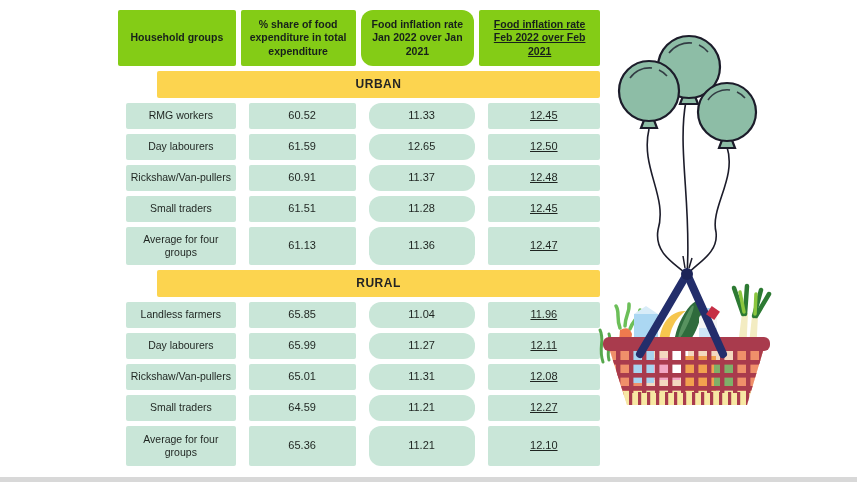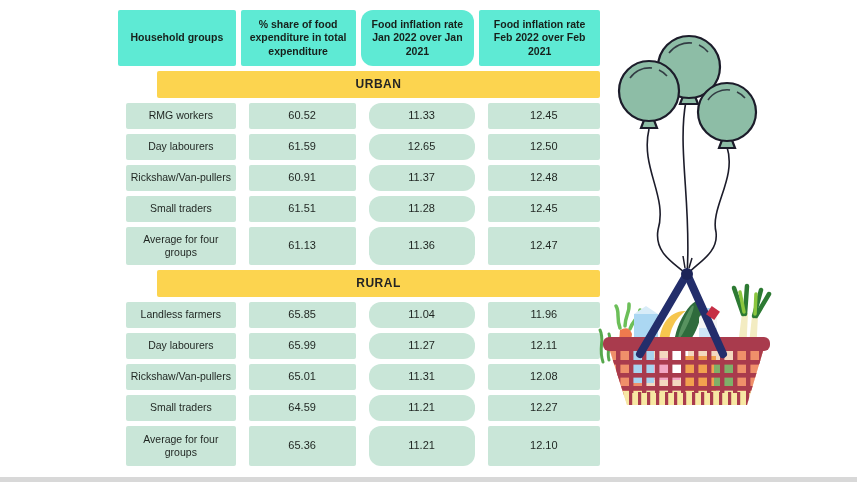--- a/index.html
+++ b/index.html
@@ -16,22 +16,22 @@
   .tbl {
     position: absolute; left: 118px; top: 10px; width: 482px;
     display: flex; flex-direction: column; gap: 5px;
   }
   .trow { display: flex; gap: 5px; }
   .cell {
     display: flex; align-items: center; justify-content: center;
     text-align: center; border-radius: 2px;
     color: #1e2420; line-height: 1.25;
   }
-  .c1 { width: 119px; } .c2 { width: 116px; } .c3 { width: 115px; border-radius: 12px; } .c4 { width: 122px; }
-  .hdr  { background: #5eead4; height: 56px; font-weight: 700; font-size: 10.5px; padding: 16px 4px; color:#17201b;}
+  .c1 { width: 119px; } .c2 { width: 116px; } .c3 { width: 115px; border-radius: 12px; } .c4 { width: 122px; text-decoration: underline; }
+  .hdr  { background: #84cc16; height: 56px; font-weight: 700; font-size: 10.5px; padding: 16px 4px; color:#17201b;}
   .band { background: #fcd44f; height: 27px; width: 482px; font-weight: 700; font-size: 12px; letter-spacing: .5px; color:#242424; border-radius: 2px; margin-left: 39px;}
   .data { background: #c9e6d8; height: 26px; font-size: 10.5px; margin-left: 8px; }
   .data.num { font-size: 11px; text-align: center; }
   .tall .data { height: 38px; }
   .tall2 .data { height: 40px; }
 
   
   .illo { position: absolute; left: 596px; top: 8px; width: 264px; height: 400px; }
 
   

